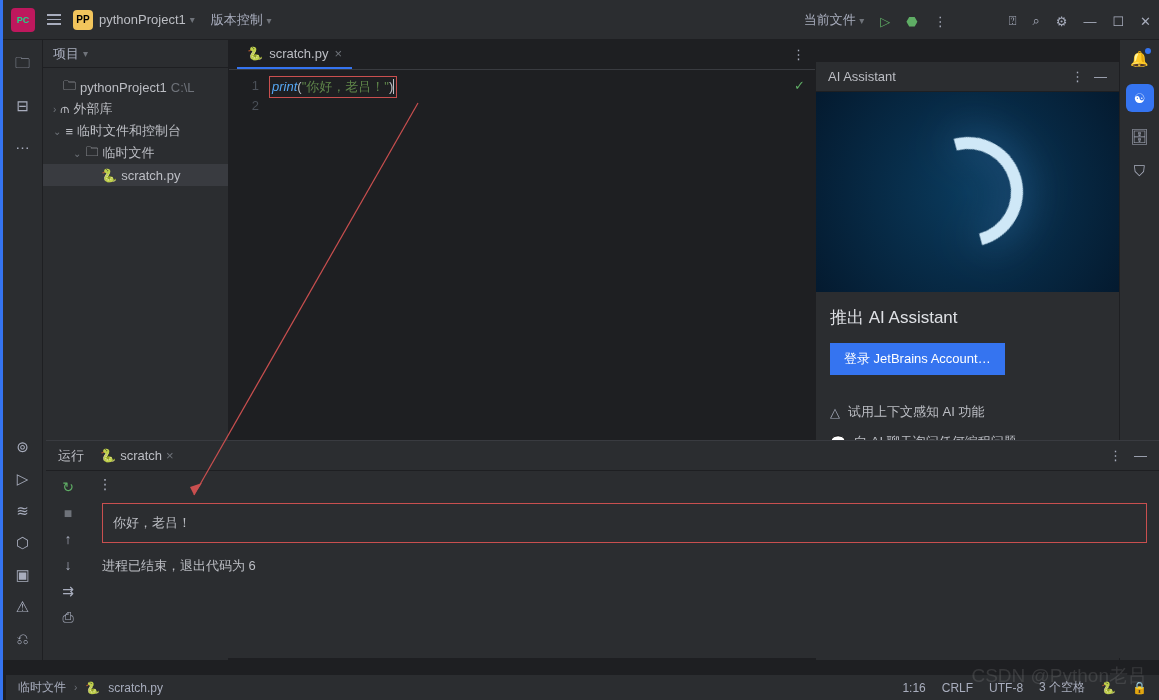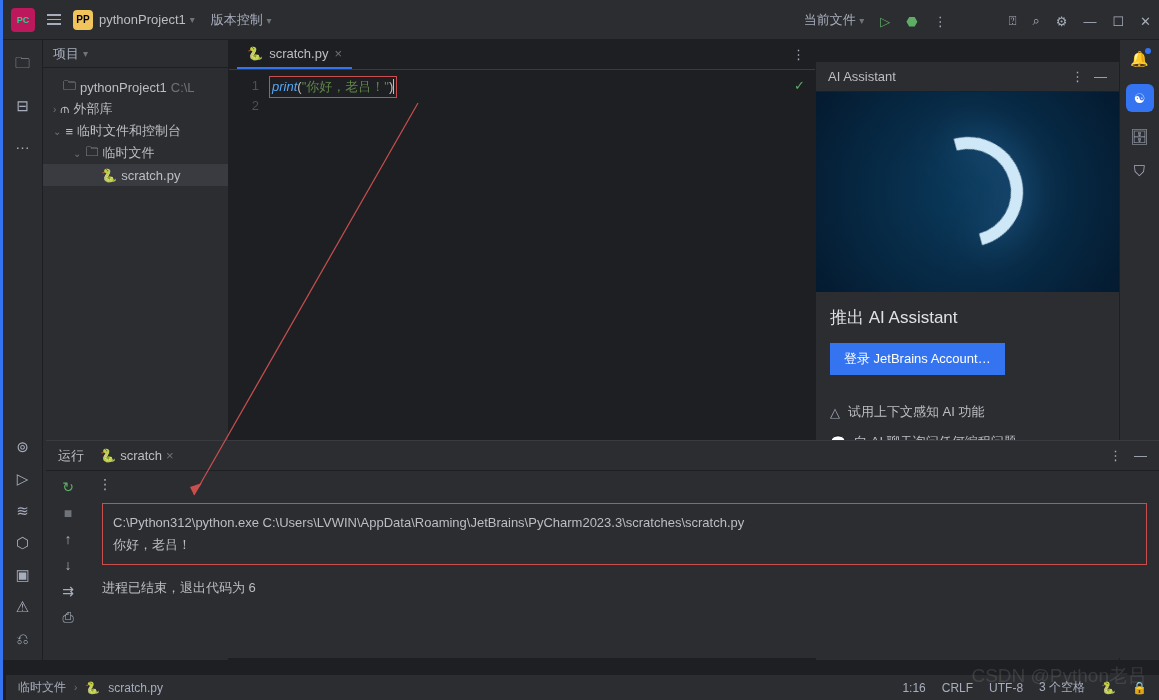--- a/index.html
+++ b/index.html
@@ -215,21 +215,20 @@
       <span>↓</span>
       <span>⇉</span>
       <span>⎙</span>
     </div>
     <div class="console-wrap">
       <div class="console-toolbar">
         <span>⋮</span>
       </div>
       <div class="console">
         <div class="redbox">
-          <div>C:\Python312\python.exe C:\Users\LVWIN\AppData\Roaming\JetBrains\PyCharm2023.3\scratches\scratch.py</div>
           <div>你好，老吕！</div>
         </div>
         <div>进程已结束，退出代码为 6</div>
       </div>
     </div>
   </div>
 </div>
 
 <svg class="arrow" width="300" height="420">
   <line x1="230" y1="8" x2="6" y2="400" stroke="#c94f4f" stroke-width="1.2"></line>

